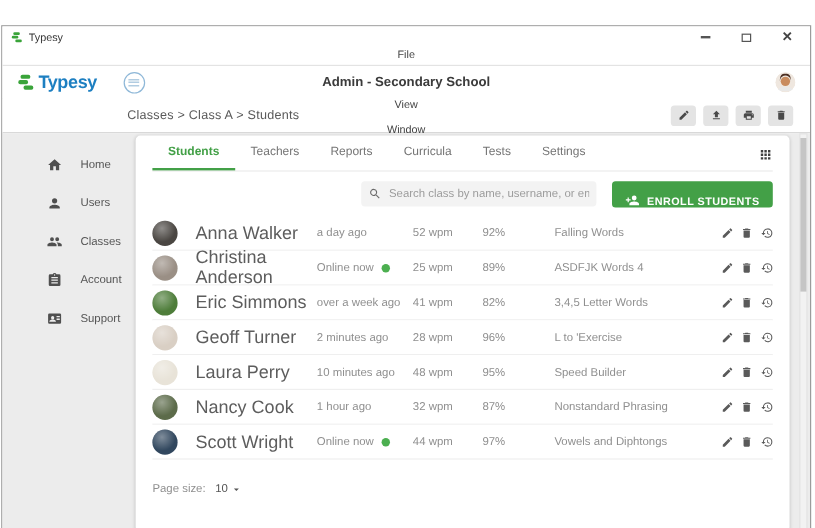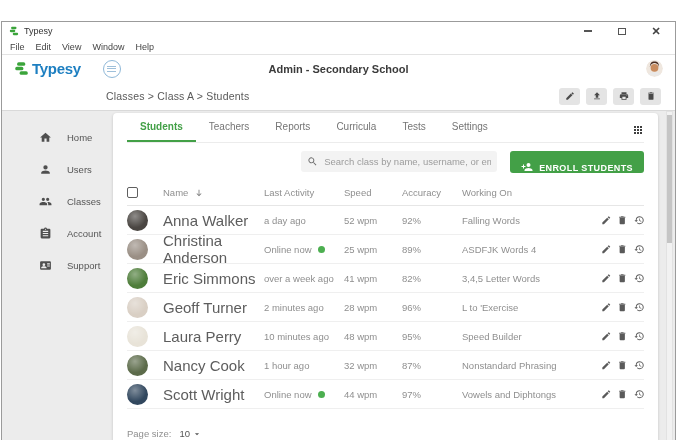--- a/index.html
+++ b/index.html
@@ -15,21 +15,21 @@
   .tb-icon svg { width:10px; height:10px; }
   .tb-title { font-size:9px; color:#333; }
   .tb-controls { margin-left:auto; display:flex; align-items:center; gap:22px; padding-right:6px; }
   .ctl { display:inline-flex; align-items:center; justify-content:center; width:12px; height:12px; cursor:default; }
   .ctl-min i { display:block; width:8px; height:1.5px; background:#555; }
   .ctl-max i { display:block; width:8px; height:7px; border:1.3px solid #555; }
   .ctl-close { font-size:11px; color:#444; font-weight:bold; line-height:1; }
 
   
   .menubar { height:15px; display:flex; align-items:center; gap:11px; padding:0 8px;
-    border-bottom:1px solid #e3e3e3; background:#fff; }
+    border-bottom:1px solid #e3e3e3; background:#fff;flex-direction:column; }
   .menubar span { font-size:9px; color:#444; }
 
   
   .appheader { position:relative; height:27px; display:flex; align-items:center; padding:0 12px; background:#fff; }
   .logo { display:flex; align-items:center; gap:3px; }
   .logo-icon svg { width:15px; height:15px; display:block; }
   .logo-text { font-size:15px; font-weight:bold; color:#1d7fc1; letter-spacing:-0.3px; }
   .school-badge { width:18px; height:18px; border-radius:50%; border:1.4px solid #8fb8d8; margin-left:22px;
     display:flex; flex-direction:column; align-items:center; justify-content:center; gap:1.5px; }
   .school-badge i { display:block; width:9px; height:1px; background:#9fc0da; }
@@ -263,38 +263,20 @@
             <input type="text" placeholder="Search class by name, username, or email..." style="">
           </div>
           <button class="enroll-btn">
             <svg viewBox="0 0 24 24">
                 <path d="M15 12a4 4 0 1 0-4-4 4 4 0 0 0 4 4zm-9-2V7H4v3H1v2h3v3h2v-3h3v-2zm9 4c-2.67 0-8 1.34-8 4v2h16v-2c0-2.66-5.33-4-8-4z"></path>
               </svg>
             <span>ENROLL STUDENTS</span>
           </button>
         </div>
 
-        <div class="t-head">
-          <div class="cell c-check">
-              <span class="checkbox"></span>
-            </div>
-          <div class="cell c-name">
-            <span>Name</span>
-            <span class="sort-icon">
-              <svg viewBox="0 0 24 24">
-                  <path d="M11 4v12.17l-3.59-3.58L6 14l6 6 6-6-1.41-1.41L13 16.17V4z"></path>
-                </svg>
-            </span>
-          </div>
-          <div class="cell c-act">Last Activity</div>
-          <div class="cell c-speed">Speed</div>
-          <div class="cell c-acc">Accuracy</div>
-          <div class="cell c-work">Working On</div>
-          <div class="cell c-actions"></div>
-        </div>
 
         <div>
 
             <div class="t-row">
               <div class="cell c-check">
                 <span class="avatar" style="background-color: rgb(74, 70, 66);"></span>
               </div>
               <div class="cell c-name">Anna Walker</div>
               <div class="cell c-act">
                 <span>a day ago</span>

